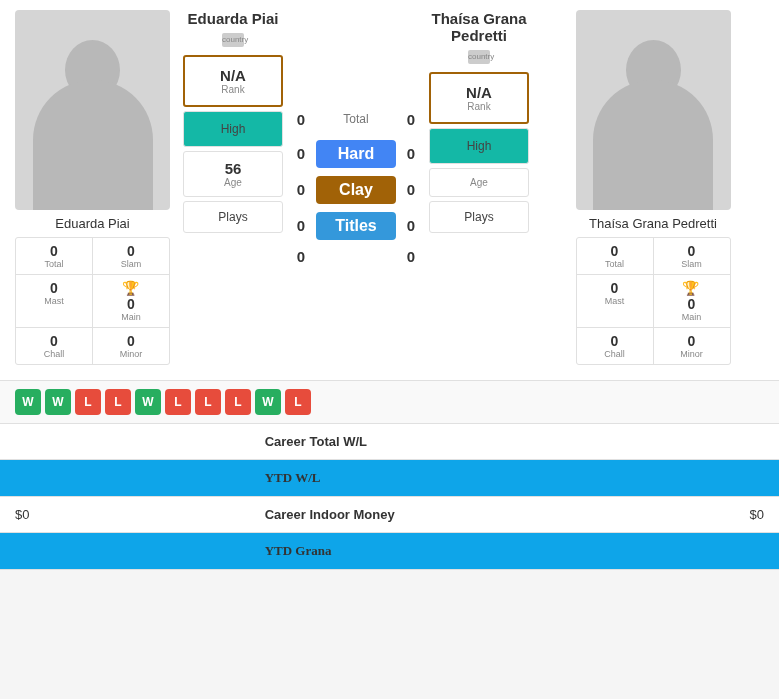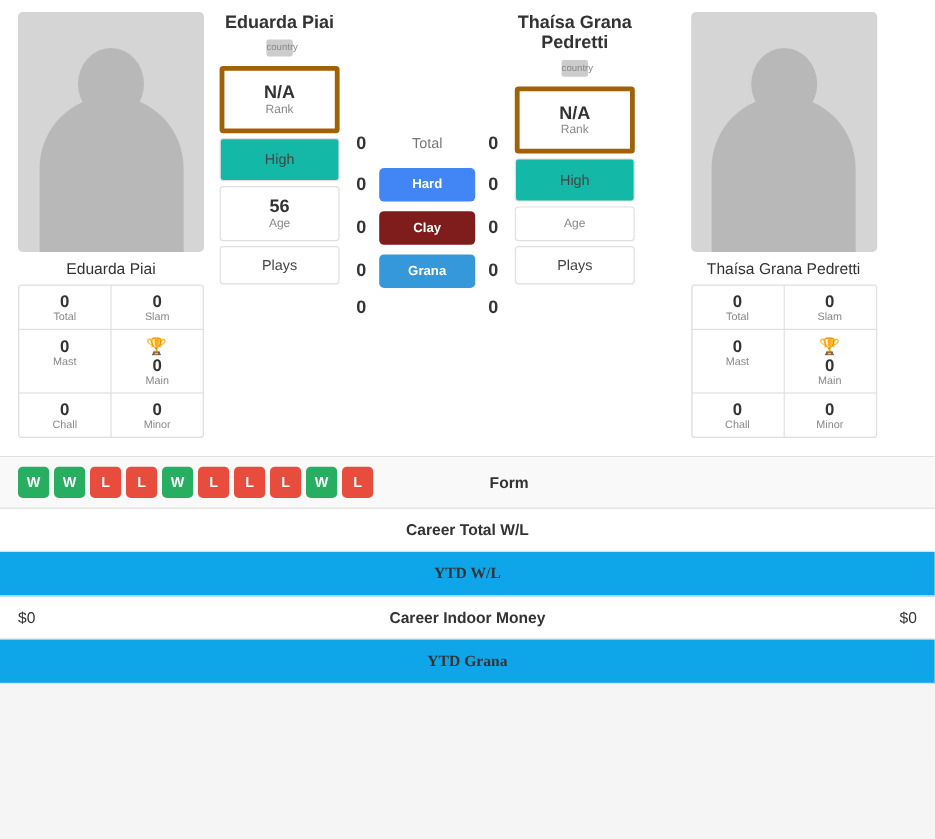--- a/index.html
+++ b/index.html
@@ -31,24 +31,24 @@
     }
     .surface-badge {
       display: flex;
       align-items: center;
       justify-content: center;
       width: 80px;
       height: 28px;
       border-radius: 4px;
       color: white;
       font-weight: bold;
-      font-size: 11px;
+      font-size: 16px;
     }
     .badge-hard { background: #4285f4; }
-    .badge-clay { background: #7f1d1d; }
+    .badge-clay { background: #a16207; }
     .badge-indoor { background: #3498db; }
     .badge-grass { background: #27ae60; }
 
     
     .bottom-section {
       border-top: 1px solid #e0e0e0;
       margin-top: 5px;
     }
 
     .form-row {
@@ -90,21 +90,20 @@
       border-bottom: 1px solid #e0e0e0;
     }
     .stat-row-left {
       flex: 1;
       text-align: left;
       font-size: 13px;
       color: #333;
     }
     .stat-row-center {
       flex: 1;
-      text-align: center;
       font-size: 13px;
       font-weight: bold;
       color: #333;
     }
     .stat-row-right {
       flex: 1;
       text-align: right;
       font-size: 13px;
       color: #333;
     }
@@ -213,21 +212,21 @@
       font-size: 14px;
       font-weight: bold;
     }
     .s2-lbl {
       font-size: 9px;
       color: #888;
     }
     .trophy { color: #c9a800; }
 
     .rank-box {
-      border: 4px solid #a16207;
+      border: 2px solid #a16207;
       border-radius: 3px;
       padding: 10px 5px;
       text-align: center;
       margin-bottom: 4px;
       background: #fff;
     }
     .rank-val { font-size: 15px; font-weight: bold; }
     .rank-lbl { font-size: 10px; color: #888; }
 
     .high-box {
@@ -341,21 +340,21 @@
       </div>
 
       <div class="surface-row">
         <span class="surface-score">0</span>
         <span class="surface-badge badge-clay">Clay</span>
         <span class="surface-score">0</span>
       </div>
 
       <div class="surface-row">
         <span class="surface-score">0</span>
-        <span class="surface-badge badge-indoor">Grana</span>
+        <span class="surface-badge badge-indoor">Titles</span>
         <span class="surface-score">0</span>
       </div>
 
       <div class="surface-row">
         <span class="surface-score">0</span>
         <span class="surface-score">0</span>
       </div>
     </div>
 
     <div class="col-right-stats">
@@ -425,21 +424,20 @@
           <div class="form-badge badge-w">W</div>
           <div class="form-badge badge-l">L</div>
           <div class="form-badge badge-l">L</div>
           <div class="form-badge badge-w">W</div>
           <div class="form-badge badge-l">L</div>
           <div class="form-badge badge-l">L</div>
           <div class="form-badge badge-l">L</div>
           <div class="form-badge badge-w">W</div>
           <div class="form-badge badge-l">L</div>
         </div>
-      <div class="form-label">Form</div>
       <div style="flex:1;"></div>
     </div>
 
     <div class="stat-row">
       <div class="stat-row-left"></div>
       <div class="stat-row-center">Career Total W/L</div>
       <div class="stat-row-right"></div>
     </div>
 
     <div class="stat-row alt">

